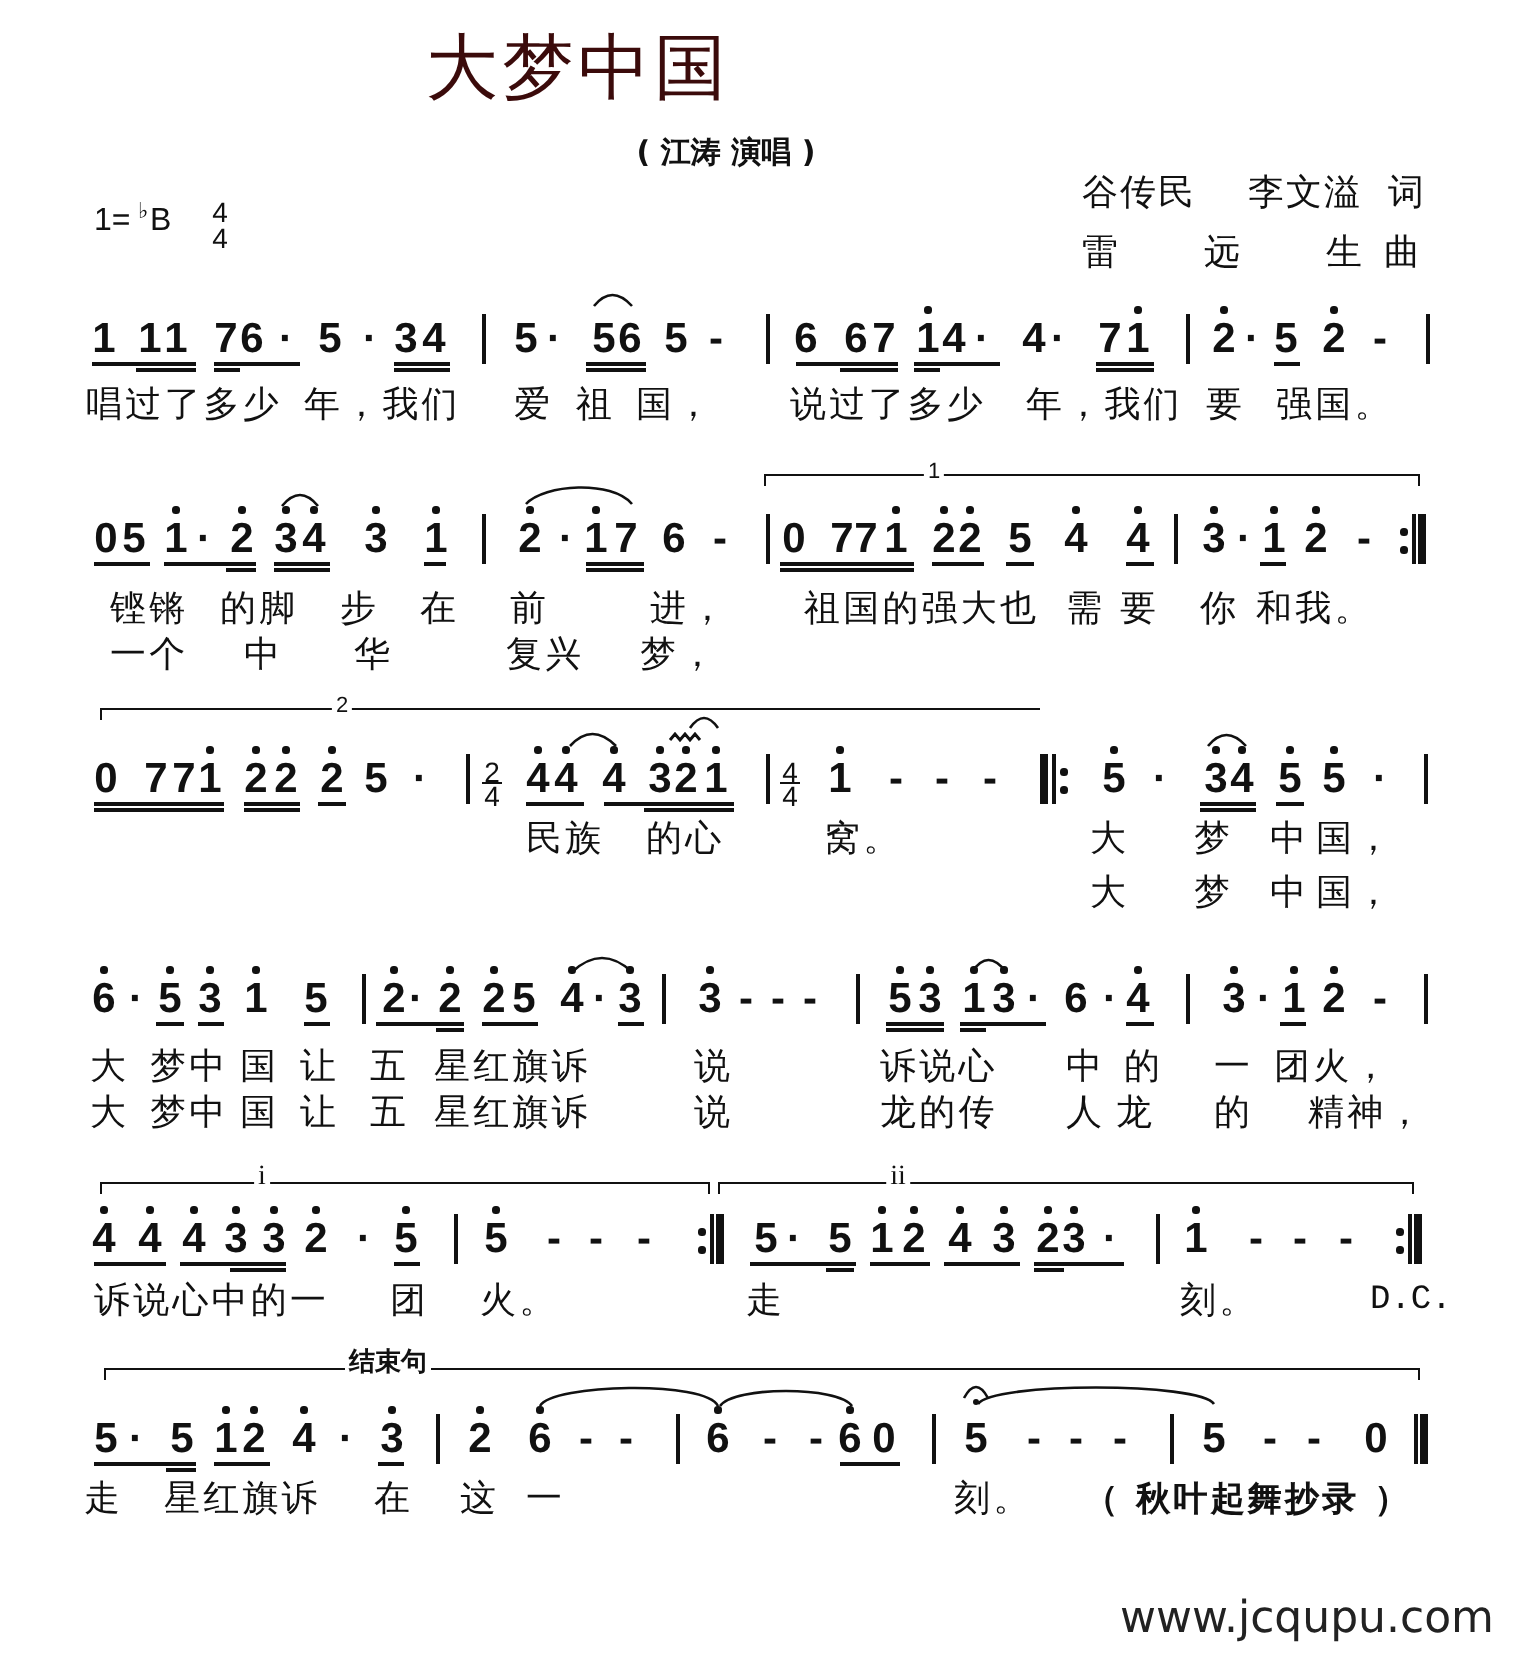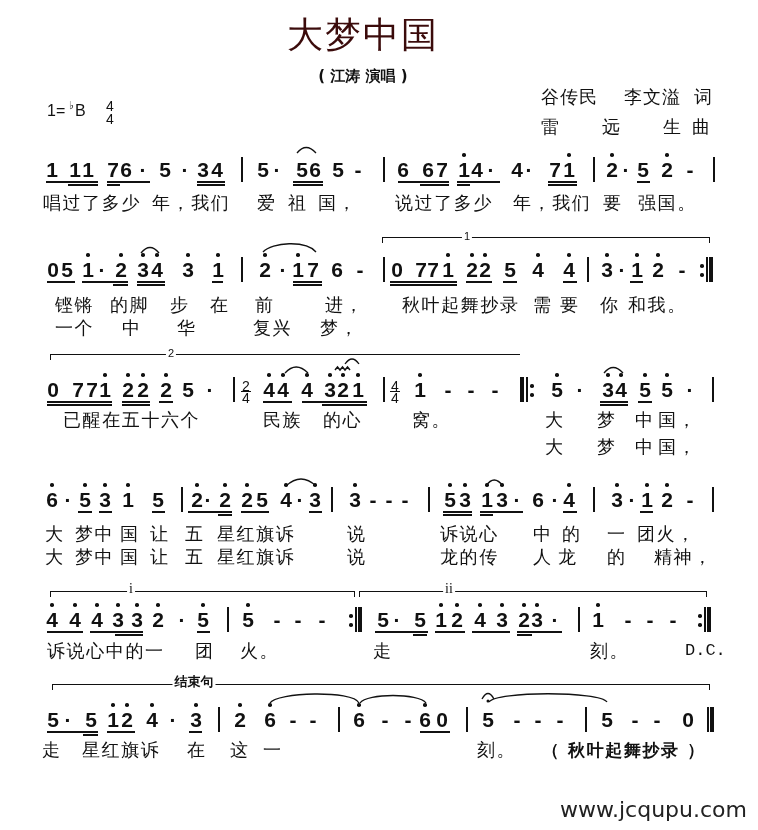--- a/index.html
+++ b/index.html
@@ -1,19 +1,19 @@
 <!DOCTYPE html>
 <html><head>
 <meta charset="utf-8">
 <style>
 *{box-sizing:border-box;}
 html,body{margin:0;padding:0;background:#fff;}
 .page{position:relative;width:758px;height:830px;overflow:hidden;background:#fff;color:#111;font-family:"Liberation Sans",sans-serif;}
 .abs{position:absolute;white-space:nowrap;}
-.title{left:213px;width:300px;top:13px;text-align:center;font-family:"DejaVu Sans",sans-serif;font-size:36px;line-height:44px;letter-spacing:2px;color:#3b0b0b;}
+.title{left:213px;width:300px;top:13px;text-align:left;font-family:"DejaVu Sans",sans-serif;font-size:36px;line-height:44px;letter-spacing:2px;color:#3b0b0b;}
 .performer{left:213px;width:300px;top:66px;text-align:center;font-family:"DejaVu Sans",sans-serif;font-weight:bold;font-size:15px;line-height:20px;color:#111;}
 .key{top:103px;font-size:16px;line-height:16px;font-family:"Liberation Sans",sans-serif;}
 .keyflat{top:100px;font-size:11px;line-height:11px;font-family:"DejaVu Sans",sans-serif;}
 .hts{width:12px;margin-left:-6px;text-align:center;font-size:14px;line-height:14px;font-family:"Liberation Sans",sans-serif;}
 .cred{font-family:"DejaVu Serif",serif;font-size:18px;line-height:20px;letter-spacing:1px;color:#111;}
 .row{position:absolute;left:0;width:758px;height:20px;}
 .n{position:absolute;top:0;width:16px;margin-left:-8px;height:20px;line-height:20px;font-weight:bold;font-size:21px;text-align:center;font-family:"Liberation Sans",sans-serif;color:#111;}
 .n.h::before{content:"";position:absolute;left:50%;top:-7px;width:3.5px;height:3.5px;margin-left:-1.75px;border-radius:50%;background:#111;}
 .ul{position:absolute;height:2px;background:#111;}
 .ul.a{top:21px;}
@@ -184,21 +184,21 @@
     <div class="ul a" style="left:630px;width:13px"></div>
   </div>
 
   <div class="lyr" style="top:295px">
     <span class="ly" style="left:55px">铿锵</span>
     <span class="ly" style="left:110px">的脚</span>
     <span class="ly" style="left:170px">步</span>
     <span class="ly" style="left:210px">在</span>
     <span class="ly" style="left:255px">前</span>
     <span class="ly" style="left:325px">进，</span>
-    <span class="ly" style="left:402px">秋叶起舞抄录</span>
+    <span class="ly" style="left:402px">祖国的强大也</span>
     <span class="ly" style="left:533px">需</span>
     <span class="ly" style="left:560px">要</span>
     <span class="ly" style="left:600px">你</span>
     <span class="ly" style="left:628px">和我。</span>
   </div>
   <div class="lyr" style="top:318px">
     <span class="ly" style="left:55px">一个</span>
     <span class="ly" style="left:122px">中</span>
     <span class="ly" style="left:177px">华</span>
     <span class="ly" style="left:253px">复兴</span>
@@ -256,21 +256,20 @@
     <div class="ul a" style="left:159px;width:14px"></div>
     <div class="ul a" style="left:263px;width:29px"></div>
     <div class="ul a" style="left:302px;width:65px"></div>
     <div class="ul b" style="left:322px;width:45px"></div>
     <div class="ul a" style="left:600px;width:28px"></div>
     <div class="ul b" style="left:600px;width:28px"></div>
     <div class="ul a" style="left:638px;width:14px"></div>
   </div>
 
   <div class="lyr" style="top:410px">
-    <span class="ly" style="left:63px">已醒在五十六个</span>
     <span class="ly" style="left:263px">民族</span>
     <span class="ly" style="left:323px">的心</span>
     <span class="ly" style="left:412px">窝。</span>
     <span class="ly" style="left:545px">大</span>
     <span class="ly" style="left:597px">梦</span>
     <span class="ly" style="left:635px">中</span>
     <span class="ly" style="left:658px">国，</span>
   </div>
   <div class="lyr" style="top:437px">
     <span class="ly" style="left:545px">大</span>

